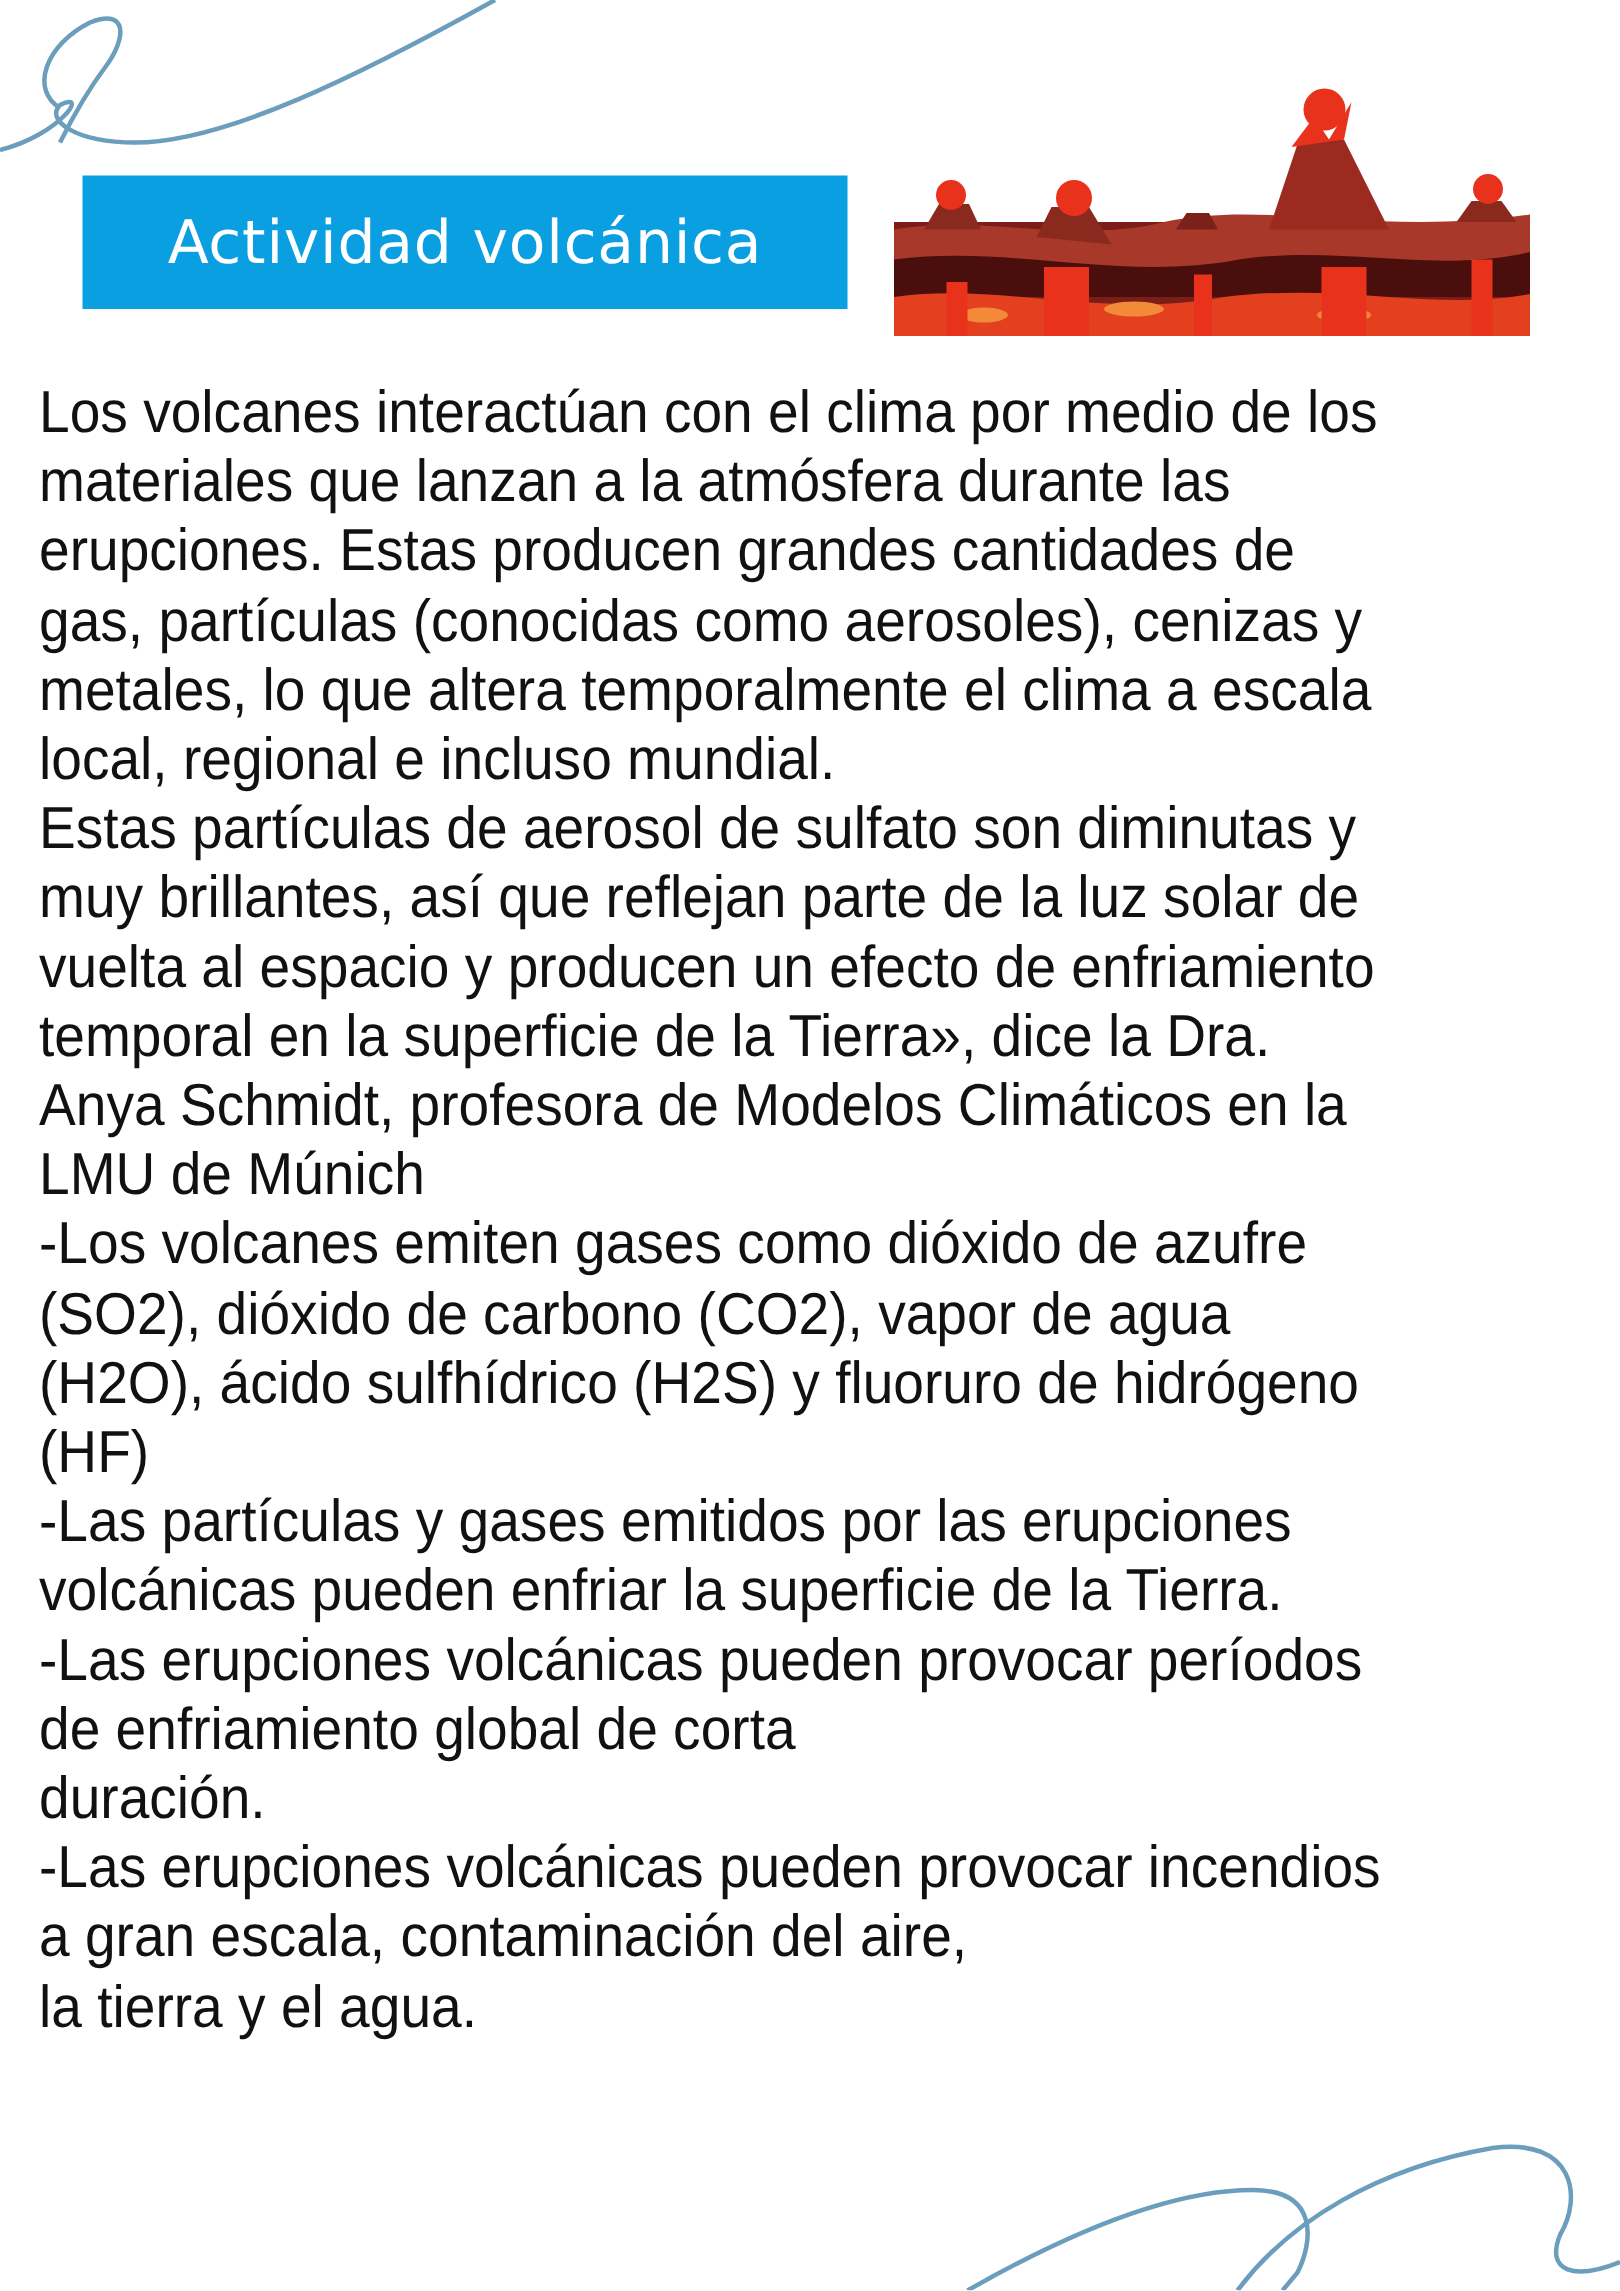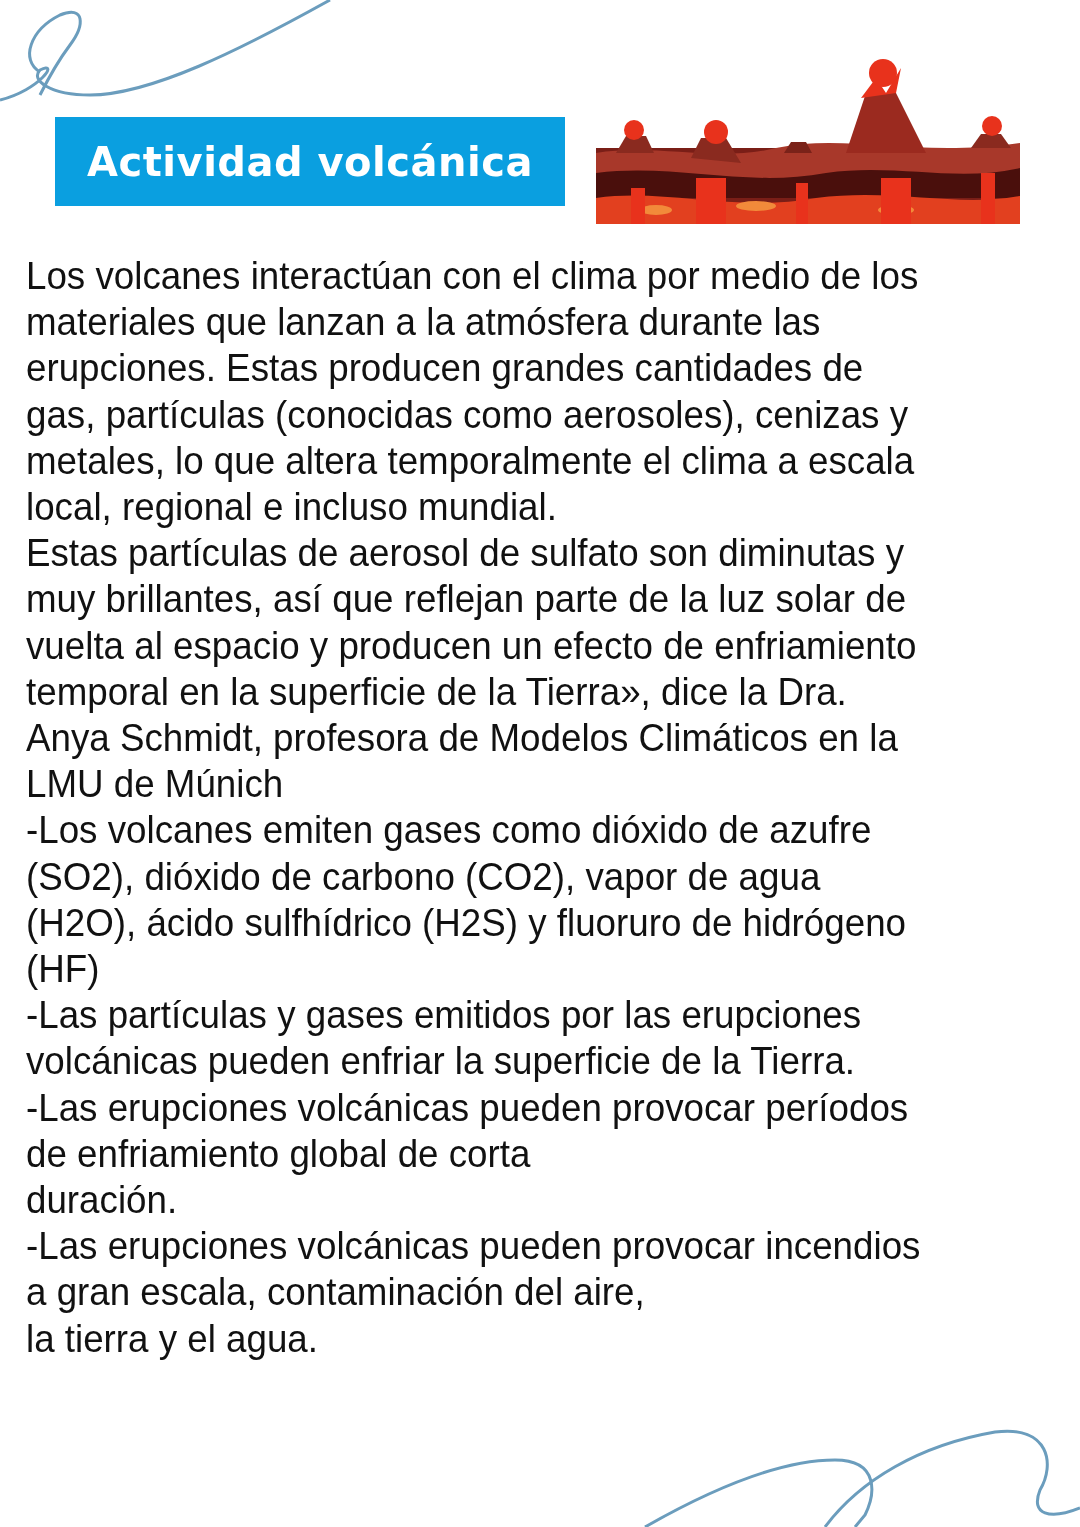--- a/index.html
+++ b/index.html
@@ -7,21 +7,21 @@
       width: 1080px; height: 1527px; background: #ffffff;
       position: relative; overflow: hidden;
       font-family: "Liberation Sans", sans-serif;
     }
     .swirl { position: absolute; }
     .title-box {
       position: absolute; left: 55px; top: 117px; width: 510px; height: 89px;
       background: #0a9fe0; display: flex; align-items: center; justify-content: center;
     }
     .title-text {
-      color: #ffffff; font-family: "DejaVu Sans", sans-serif; font-weight: bold;
+      color: #ffffff; font-family: "DejaVu Sans", sans-serif; font-weight: normal;
       font-size: 40px; letter-spacing: 0.5px;
     }
     .volcano-illustration { position: absolute; left: 596px; top: 38px; width: 424px; height: 186px; }
     .body-text {
       position: absolute; left: 26px; top: 252px; width: 1040px;
       font-size: 39.5px; line-height: 46.2px; color: #111111;
       transform: scaleX(0.93); transform-origin: left top;
     }
     .body-text .line { white-space: nowrap; display: block; }
   </style>

